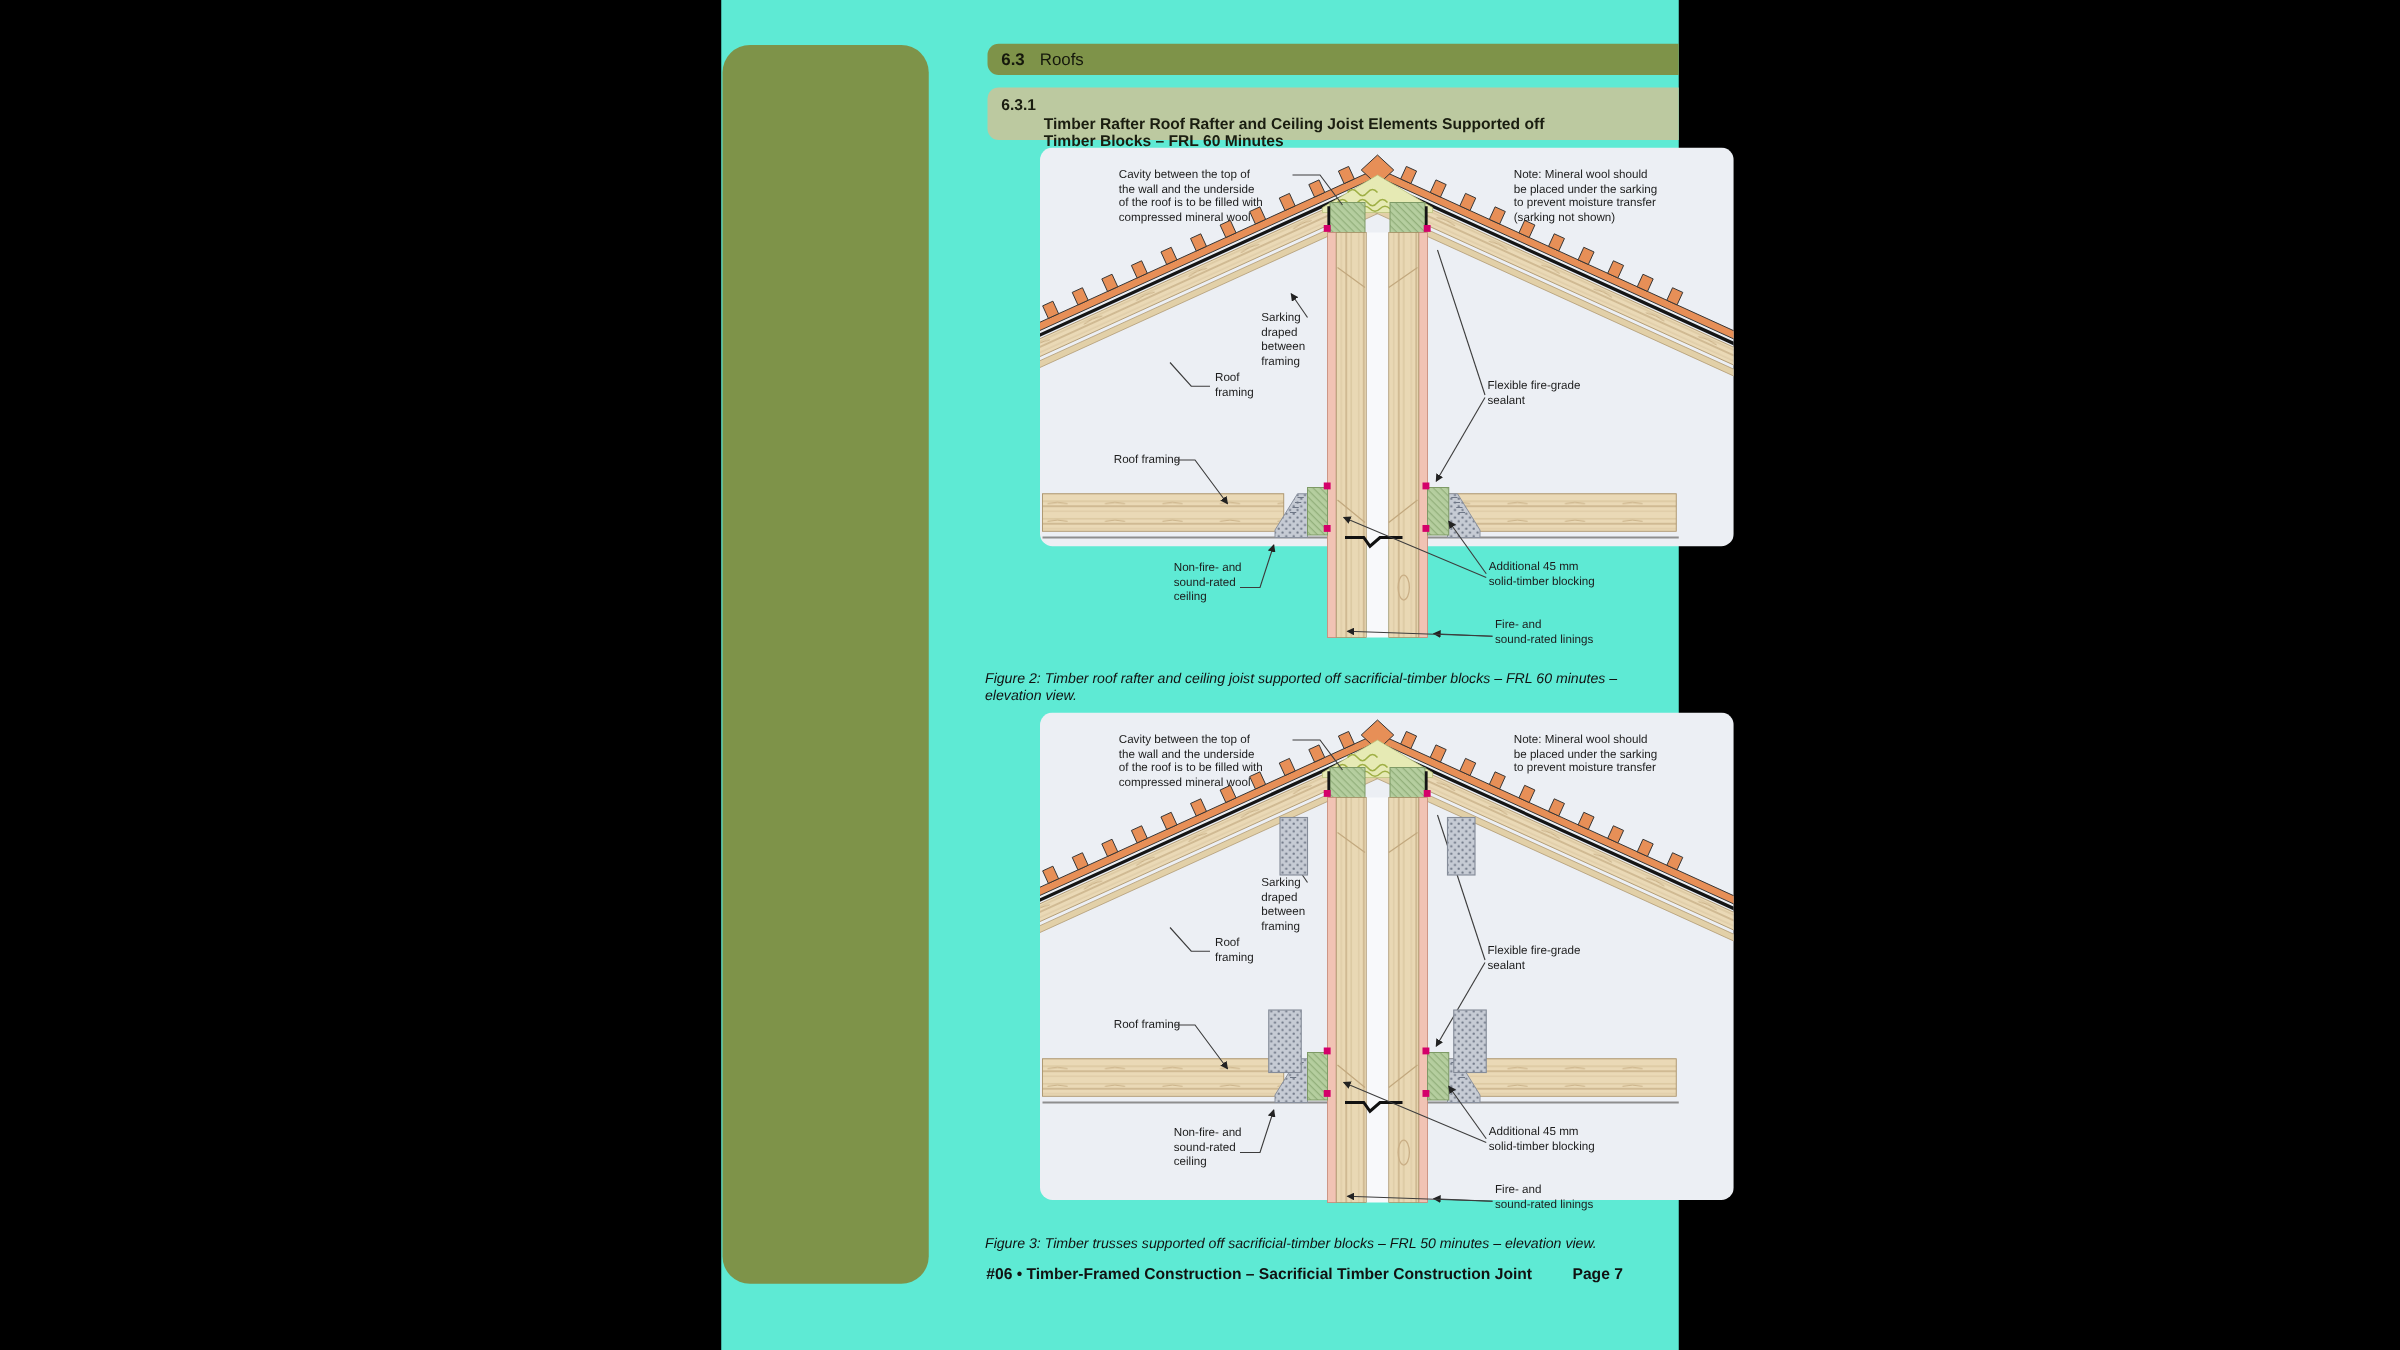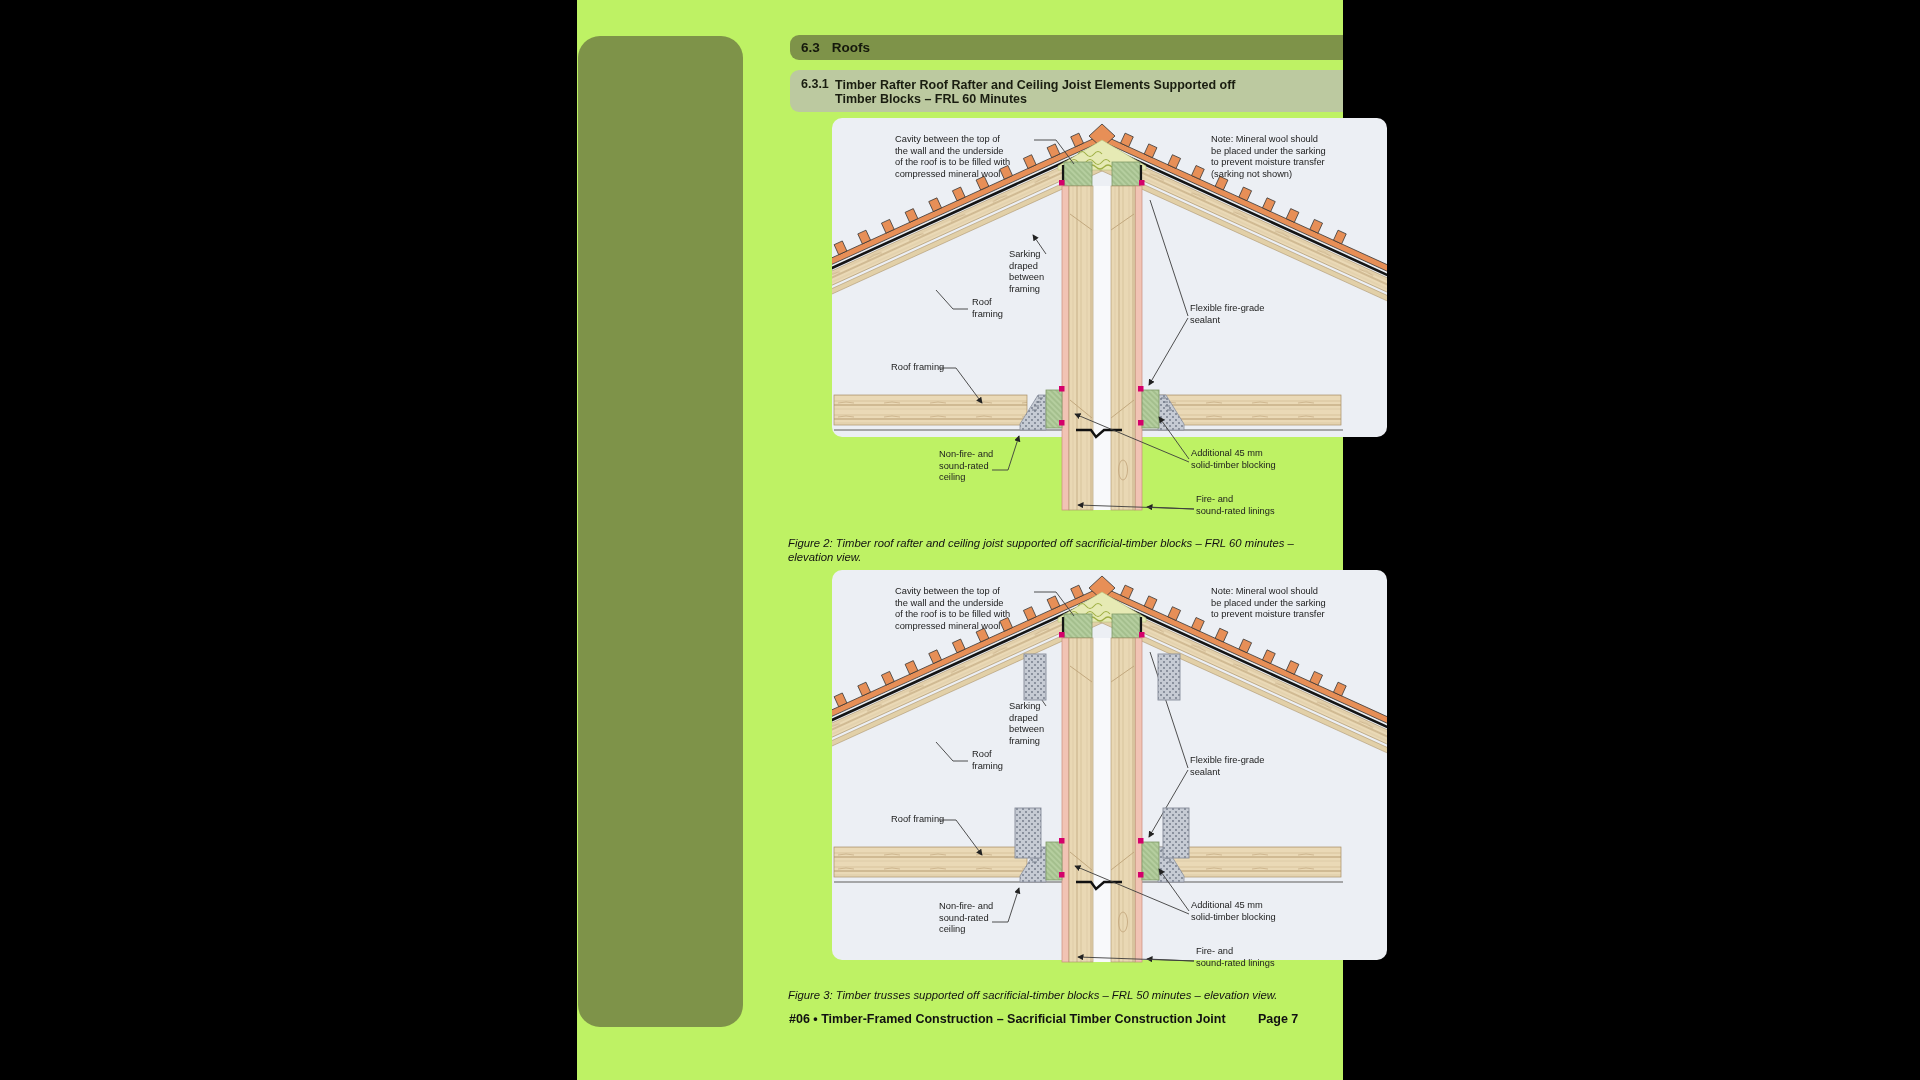--- a/index.html
+++ b/index.html
@@ -1,26 +1,26 @@
 <!DOCTYPE html>
 <html><head>
 <meta charset="utf-8">
 <style>
   html,body{margin:0;padding:0;background:#000;width:1920px;height:1080px;overflow:hidden;
     font-family:"Liberation Sans", sans-serif;}
-  .page{position:absolute;left:577px;top:0;width:766px;height:1080px;background:#bef264;}
+  .page{position:absolute;left:577px;top:0;width:766px;height:1080px;background:#5eead4;}
   .sidebar{position:absolute;left:1px;top:36px;width:165px;height:991px;background:#7E9349;border-radius:22px;}
   .hbar{position:absolute;left:213px;top:35px;width:553px;height:25px;background:#7E9349;
     border-radius:9px 0 0 9px;display:flex;align-items:center;}
   .hbar .num{font-weight:bold;font-size:13.5px;color:#15180c;margin-left:11px;}
-  .hbar .ttl{font-weight:bold;font-size:13.5px;color:#15180c;margin-left:12px;}
+  .hbar .ttl{font-weight:normal;font-size:13.5px;color:#15180c;margin-left:12px;}
   .sbar{position:absolute;left:213px;top:70px;width:553px;height:42px;background:#BCC9A0;
     border-radius:9px 0 0 9px;display:flex;}
   .sbar .num{font-weight:bold;font-size:12.5px;color:#1a1d10;margin:7px 0 12px 11px;width:34px;flex:0 0 34px;}
-  .sbar .ttl{font-weight:bold;font-size:12.5px;color:#1a1d10;margin-top:8px;line-height:1.15;white-space:pre-line;}
+  .sbar .ttl{font-weight:bold;font-size:12.5px;color:#1a1d10;margin-top:22px;line-height:1.15;white-space:pre-line;}
   .figwrap{position:absolute;margin-left:44px;}
   .lbl{position:absolute;font-size:9.3px;line-height:1.26;color:#1c1c1c;white-space:pre-line;}
   .cap{position:absolute;left:211px;width:552px;font-size:11.3px;font-weight:normal;font-style:italic;
     color:#111;line-height:1.25;}
   .footer-left{position:absolute;left:212px;top:1012px;font-size:12.5px;font-weight:bold;color:#111;}
   .footer-right{position:absolute;left:681px;top:1012px;font-size:12.5px;font-weight:bold;color:#111;}
   svg{display:block;}
 </style>
 </head>
 <body>

